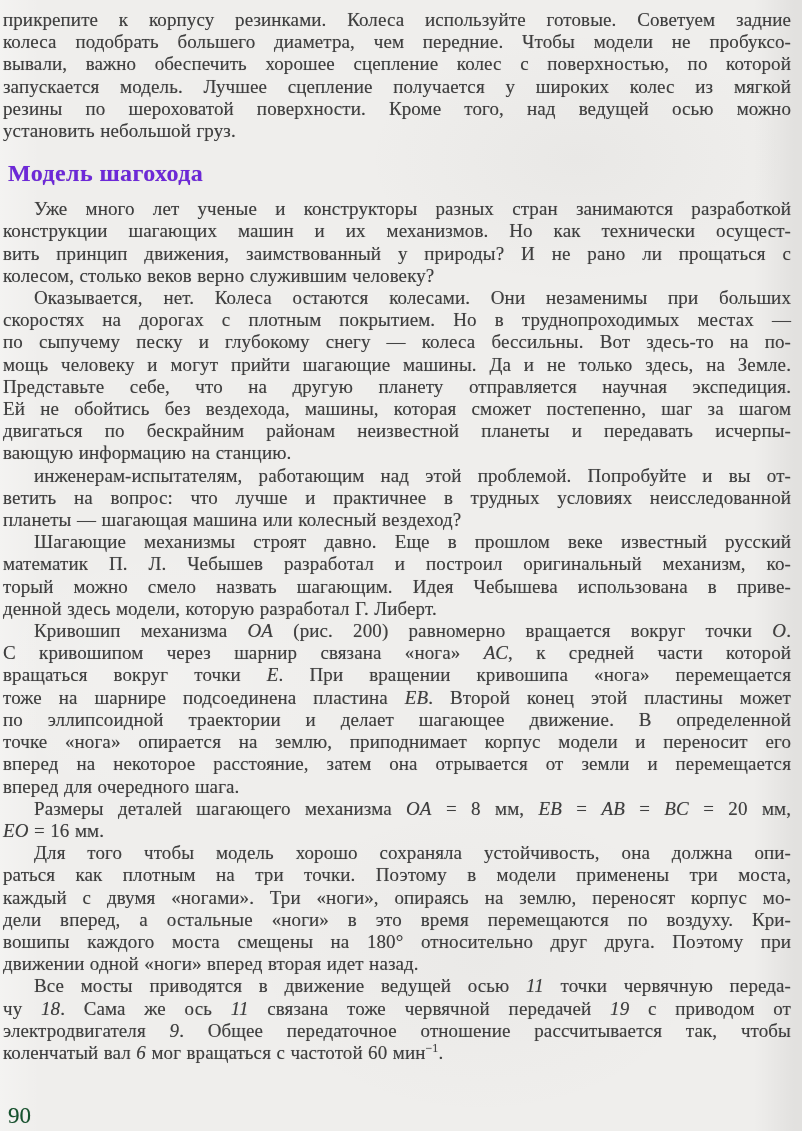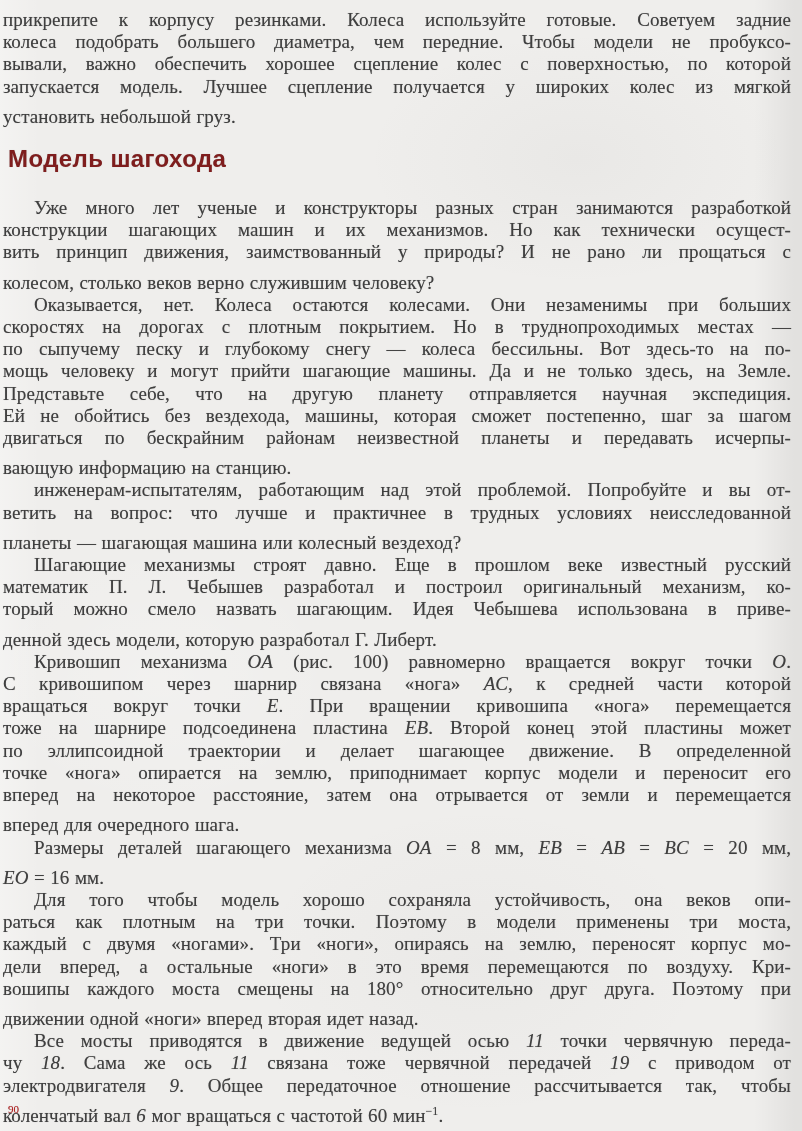--- a/index.html
+++ b/index.html
@@ -31,60 +31,60 @@
     line-height: 22.2px;
     text-align: justify;
     text-align-last: justify;
     word-spacing: 0.6px;
     letter-spacing: 0.1px;
     text-shadow: 0 0 0.7px rgba(85,85,85,0.55);
     white-space: normal;
   }
   .line.last {
     text-align-last: left;
-    margin-top: 8px;
   }
   .para.indent .line:first-child {
     text-indent: 31px;
   }
   .it { font-style: italic; }
   .sup {
     vertical-align: super;
     font-size: 12px;
     line-height: 0;
   }
   .heading {
-    font-family: Liberation Sans, sans-serif;
+    font-family: Liberation Serif, serif;
     font-size: 24px;
     font-weight: 700;
-    color: #7f1d1d;
+    color: #6d28d9;
     letter-spacing: 0.4px;
     line-height: 30px;
-    margin: 16px 0 23px 5px;
+    margin: 16px 0 10px 5px;
     text-shadow: 0 0 0.7px rgba(85,85,85,0.40);
   }
   .page-number {
     position: absolute;
     left: 8px;
     top: 1103px;
-    font-size: 11px;
-    color: #b91c1c;
+    font-size: 23px;
+    color: #14532d;
     text-shadow: 0 0 0.7px rgba(85,85,85,0.5);
   }
 </style>
 </head>
 <body>
 
 <div class="page">
   <div id="content">
       <div class="para">
         <div class="line">прикрепите к корпусу резинками. Колеса используйте готовые. Советуем задние</div>
         <div class="line">колеса подобрать большего диаметра, чем передние. Чтобы модели не пробуксо-</div>
         <div class="line">вывали, важно обеспечить хорошее сцепление колес с поверхностью, по которой</div>
         <div class="line">запускается модель. Лучшее сцепление получается у широких колес из мягкой</div>
+        <div class="line">резины по шероховатой поверхности. Кроме того, над ведущей осью можно</div>
         <div class="line last">установить небольшой груз.</div>
       </div>
       <h1 class="heading">Модель шагохода</h1>
       <div class="para indent">
         <div class="line">Уже много лет ученые и конструкторы разных стран занимаются разработкой</div>
         <div class="line">конструкции шагающих машин и их механизмов. Но как технически осущест-</div>
         <div class="line">вить принцип движения, заимствованный у природы? И не рано ли прощаться с</div>
         <div class="line last">колесом, столько веков верно служившим человеку?</div>
       </div>
       <div class="para indent">
@@ -102,35 +102,35 @@
         <div class="line">ветить на вопрос: что лучше и практичнее в трудных условиях неисследованной</div>
         <div class="line last">планеты — шагающая машина или колесный вездеход?</div>
       </div>
       <div class="para indent">
         <div class="line">Шагающие механизмы строят давно. Еще в прошлом веке известный русский</div>
         <div class="line">математик П. Л. Чебышев разработал и построил оригинальный механизм, ко-</div>
         <div class="line">торый можно смело назвать шагающим. Идея Чебышева использована в приве-</div>
         <div class="line last">денной здесь модели, которую разработал Г. Либерт.</div>
       </div>
       <div class="para indent">
-        <div class="line"><span>Кривошип механизма </span><span class="it">OA</span><span> (рис. 100) равномерно вращается вокруг точки </span><span class="it">O</span><span>.</span></div>
+        <div class="line"><span>Кривошип механизма </span><span class="it">OA</span><span> (рис. 200) равномерно вращается вокруг точки </span><span class="it">O</span><span>.</span></div>
         <div class="line"><span>С кривошипом через шарнир связана «нога» </span><span class="it">AC</span><span>, к средней части которой</span></div>
         <div class="line"><span>вращаться вокруг точки </span><span class="it">E</span><span>. При вращении кривошипа «нога» перемещается</span></div>
         <div class="line"><span>тоже на шарнире подсоединена пластина </span><span class="it">EB</span><span>. Второй конец этой пластины может</span></div>
         <div class="line">по эллипсоидной траектории и делает шагающее движение. В определенной</div>
         <div class="line">точке «нога» опирается на землю, приподнимает корпус модели и переносит его</div>
         <div class="line">вперед на некоторое расстояние, затем она отрывается от земли и перемещается</div>
         <div class="line last">вперед для очередного шага.</div>
       </div>
       <div class="para indent">
         <div class="line"><span>Размеры деталей шагающего механизма </span><span class="it">OA</span><span> = 8 мм, </span><span class="it">EB</span><span> = </span><span class="it">AB</span><span> = </span><span class="it">BC</span><span> = 20 мм,</span></div>
         <div class="line last"><span class="it">EO</span><span> = 16 мм.</span></div>
       </div>
       <div class="para indent">
-        <div class="line">Для того чтобы модель хорошо сохраняла устойчивость, она веков опи-</div>
+        <div class="line">Для того чтобы модель хорошо сохраняла устойчивость, она должна опи-</div>
         <div class="line">раться как плотным на три точки. Поэтому в модели применены три моста,</div>
         <div class="line">каждый с двумя «ногами». Три «ноги», опираясь на землю, переносят корпус мо-</div>
         <div class="line">дели вперед, а остальные «ноги» в это время перемещаются по воздуху. Кри-</div>
         <div class="line">вошипы каждого моста смещены на 180° относительно друг друга. Поэтому при</div>
         <div class="line last">движении одной «ноги» вперед вторая идет назад.</div>
       </div>
       <div class="para indent">
         <div class="line"><span>Все мосты приводятся в движение ведущей осью </span><span class="it">11</span><span> точки червячную переда-</span></div>
         <div class="line"><span>чу </span><span class="it">18</span><span>. Сама же ось </span><span class="it">11</span><span> связана тоже червячной передачей </span><span class="it">19</span><span> с приводом от</span></div>
         <div class="line"><span>электродвигателя </span><span class="it">9</span><span>. Общее передаточное отношение рассчитывается так, чтобы</span></div>

